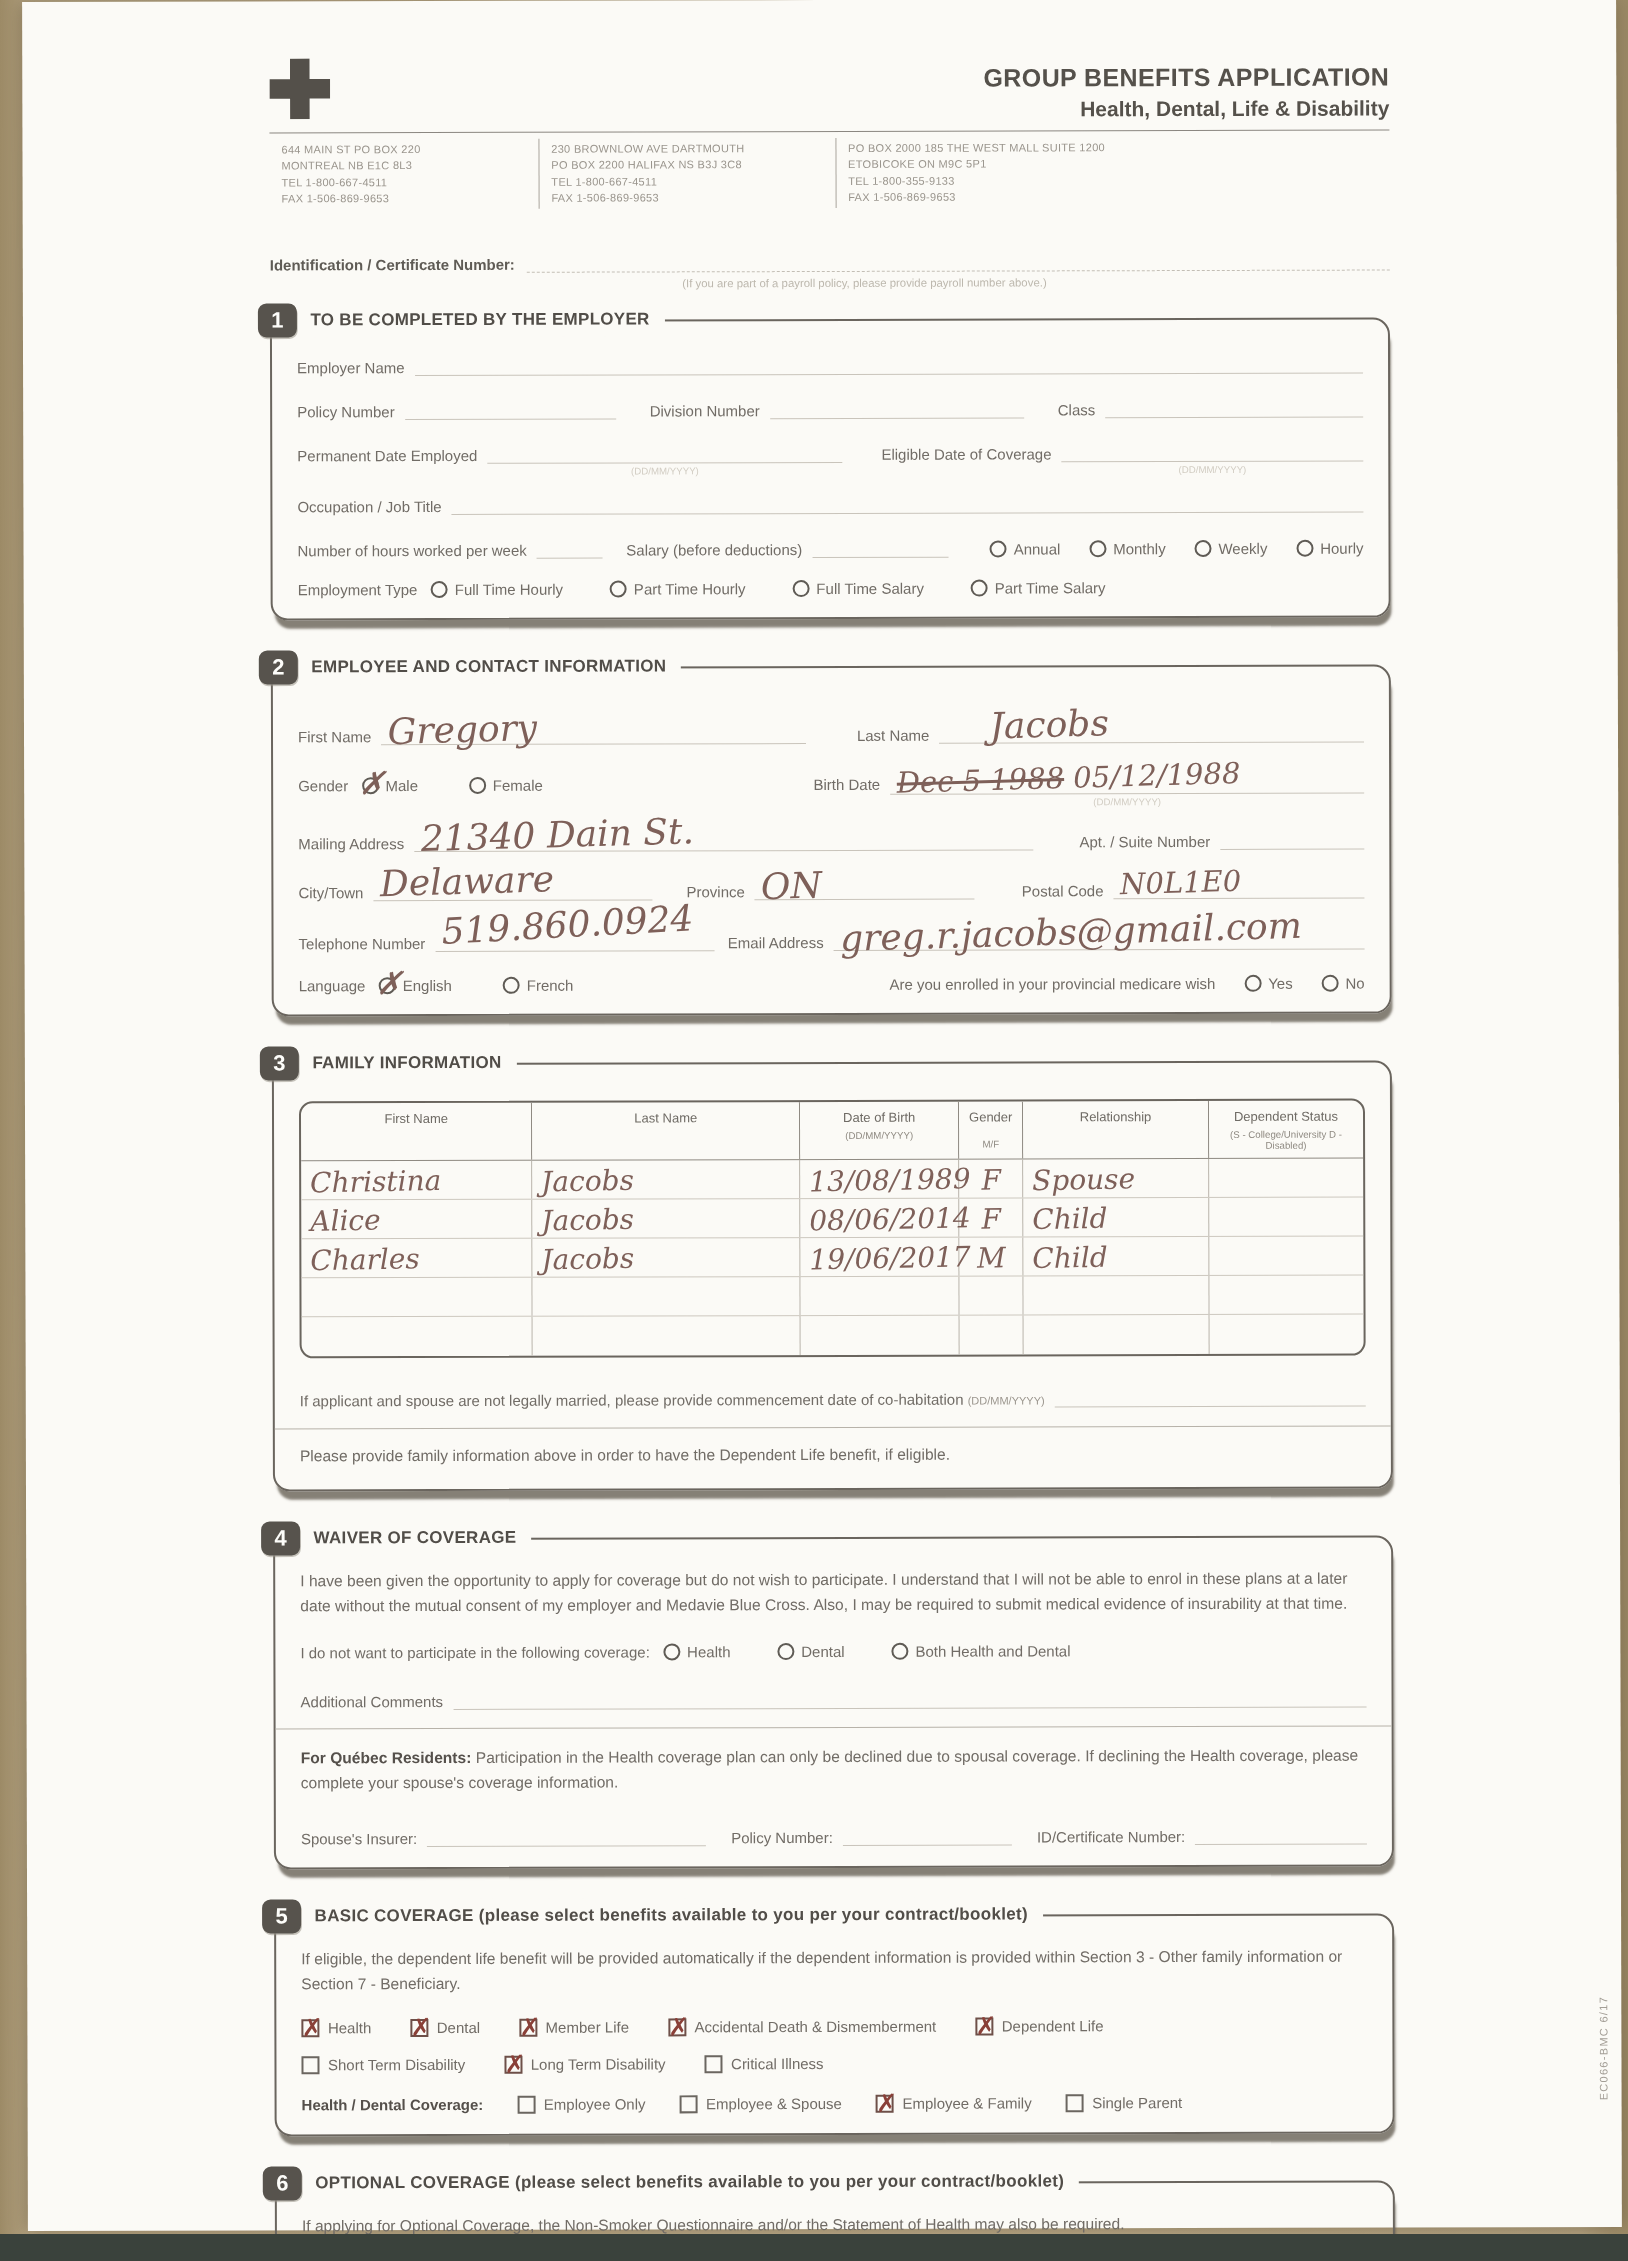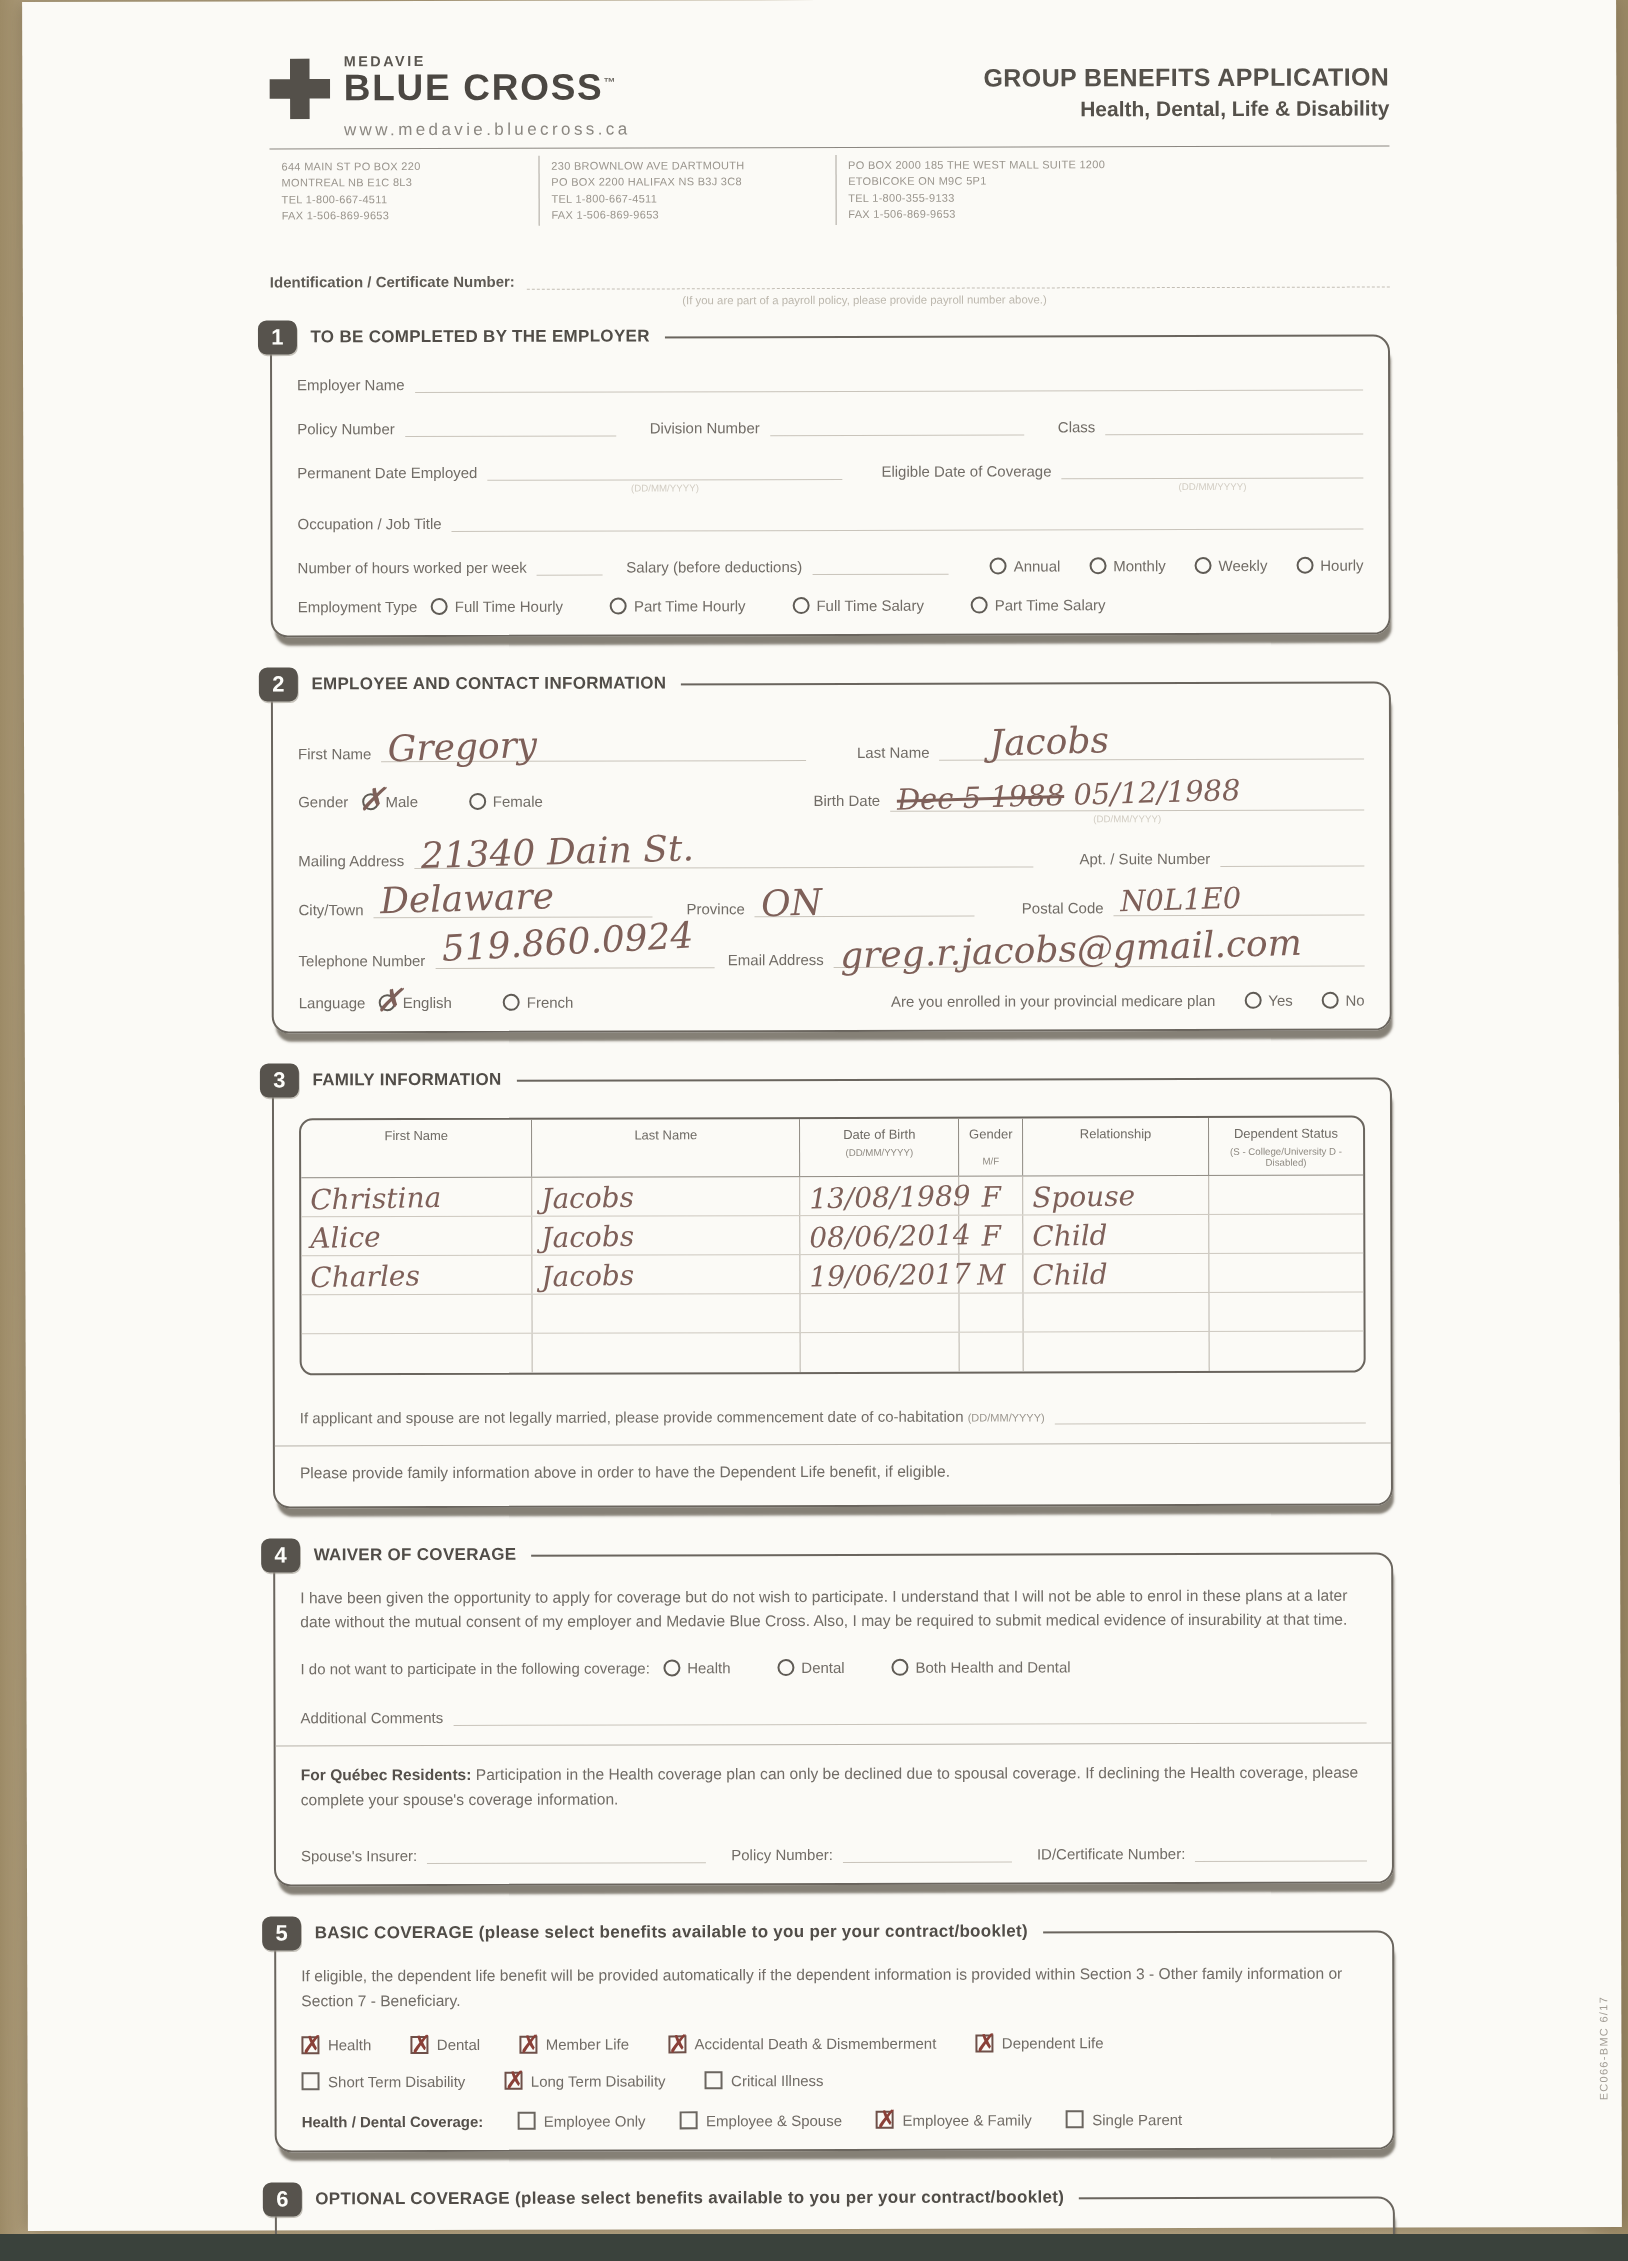--- a/index.html
+++ b/index.html
@@ -130,25 +130,20 @@
 </style>
 </head>
 <body>
 
 <div class="paper">
 <div class="content">
 
   <div class="hdr">
     <div class="brand">
       <div class="cross-logo"></div>
-      <div class="brand-txt">
-        <div class="b-top">MEDAVIE</div>
-        <div class="b-main"><span>BLUE CROSS</span><span class="b-tm">™</span></div>
-        <div class="website">www.medavie.bluecross.ca</div>
-      </div>
     </div>
     <div class="hdr-title">
       <div class="t1">GROUP BENEFITS APPLICATION</div>
       <div class="t2">Health, Dental, Life &amp; Disability</div>
     </div>
   </div>
 
   <div class="addr-bar">
     <div class="addr-col ac1">
       <div>644 MAIN ST  PO BOX 220</div>
@@ -324,21 +319,21 @@
         <span class="rgrp first">
           <span class="radio">
             <span class="hwx">✗</span>
           </span>
           <span class="rlbl">English</span>
         </span>
         <span class="rgrp" style="margin-left:51px">
           <span class="radio"></span>
           <span class="rlbl">French</span>
         </span>
-        <span class="lbl" style="margin-left:auto">Are you enrolled in your provincial medicare plan</span>
+        <span class="lbl" style="margin-left:auto">Are you enrolled in your provincial medicare wish</span>
         <span class="rgrp">
           <span class="radio"></span>
           <span class="rlbl">Yes</span>
         </span>
         <span class="rgrp">
           <span class="radio"></span>
           <span class="rlbl">No</span>
         </span>
       </div>
     </div>

